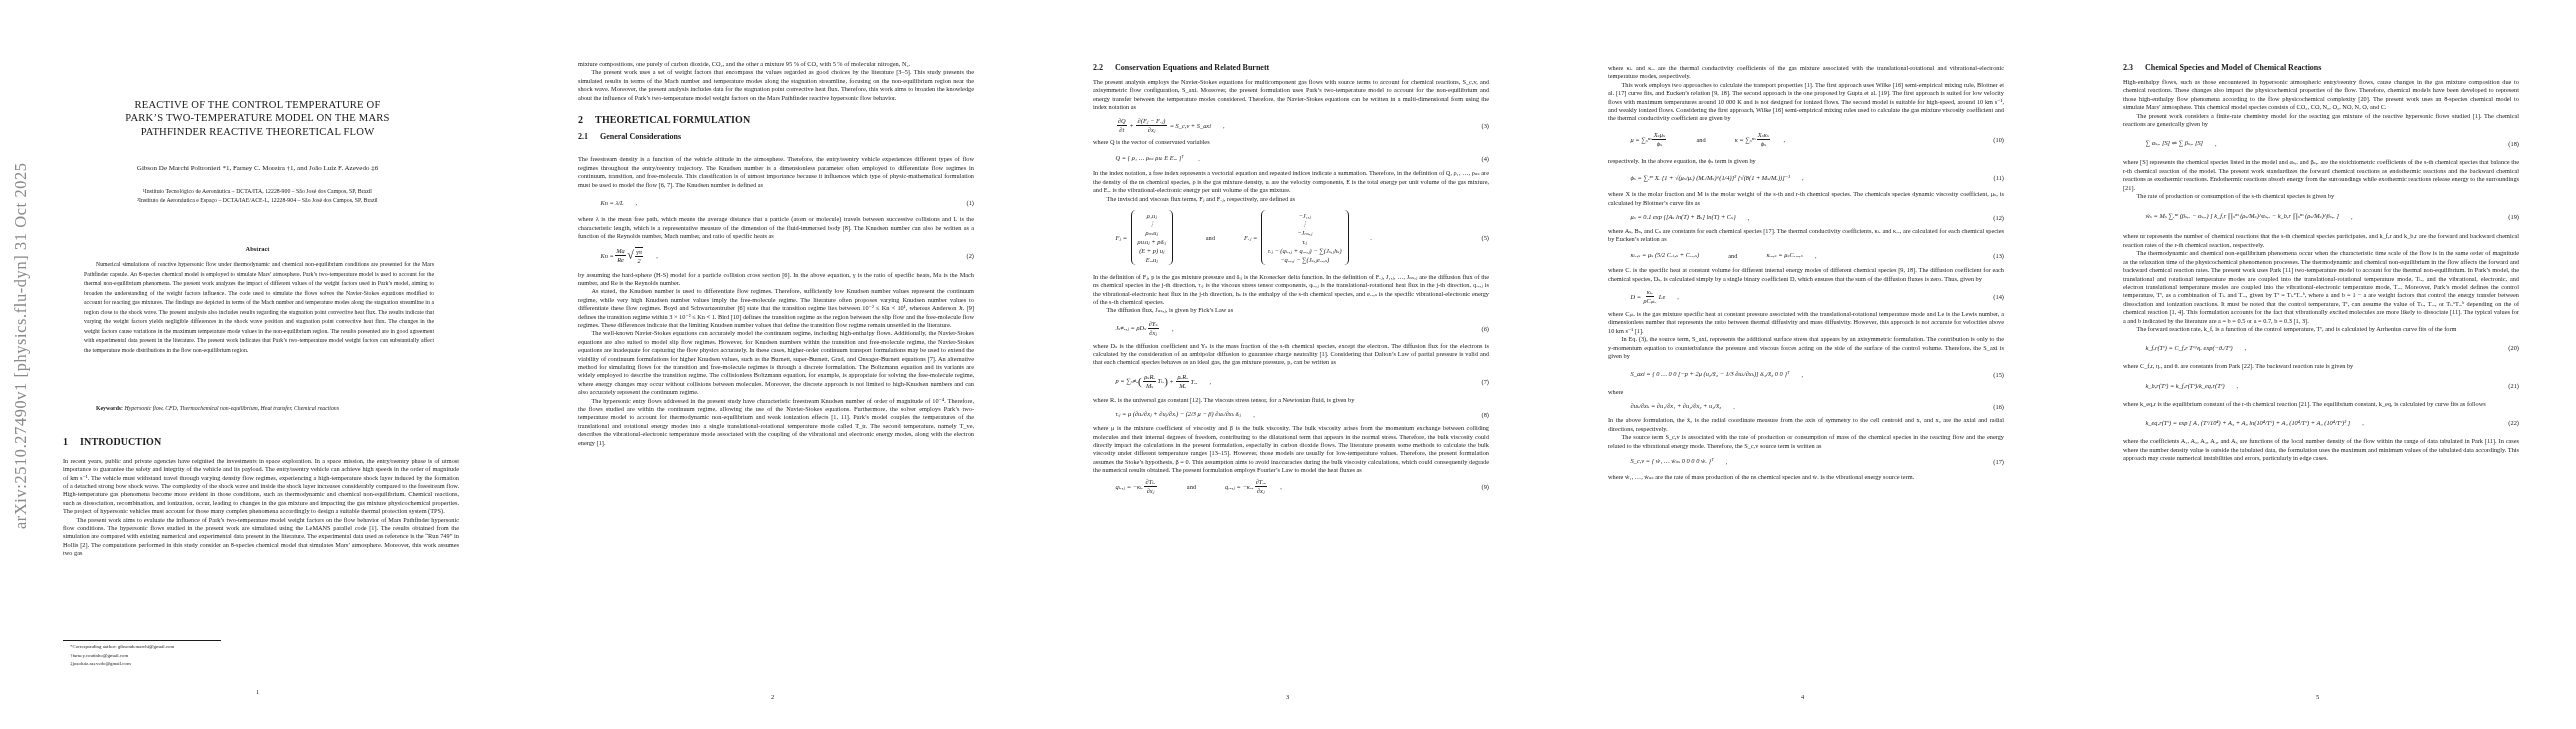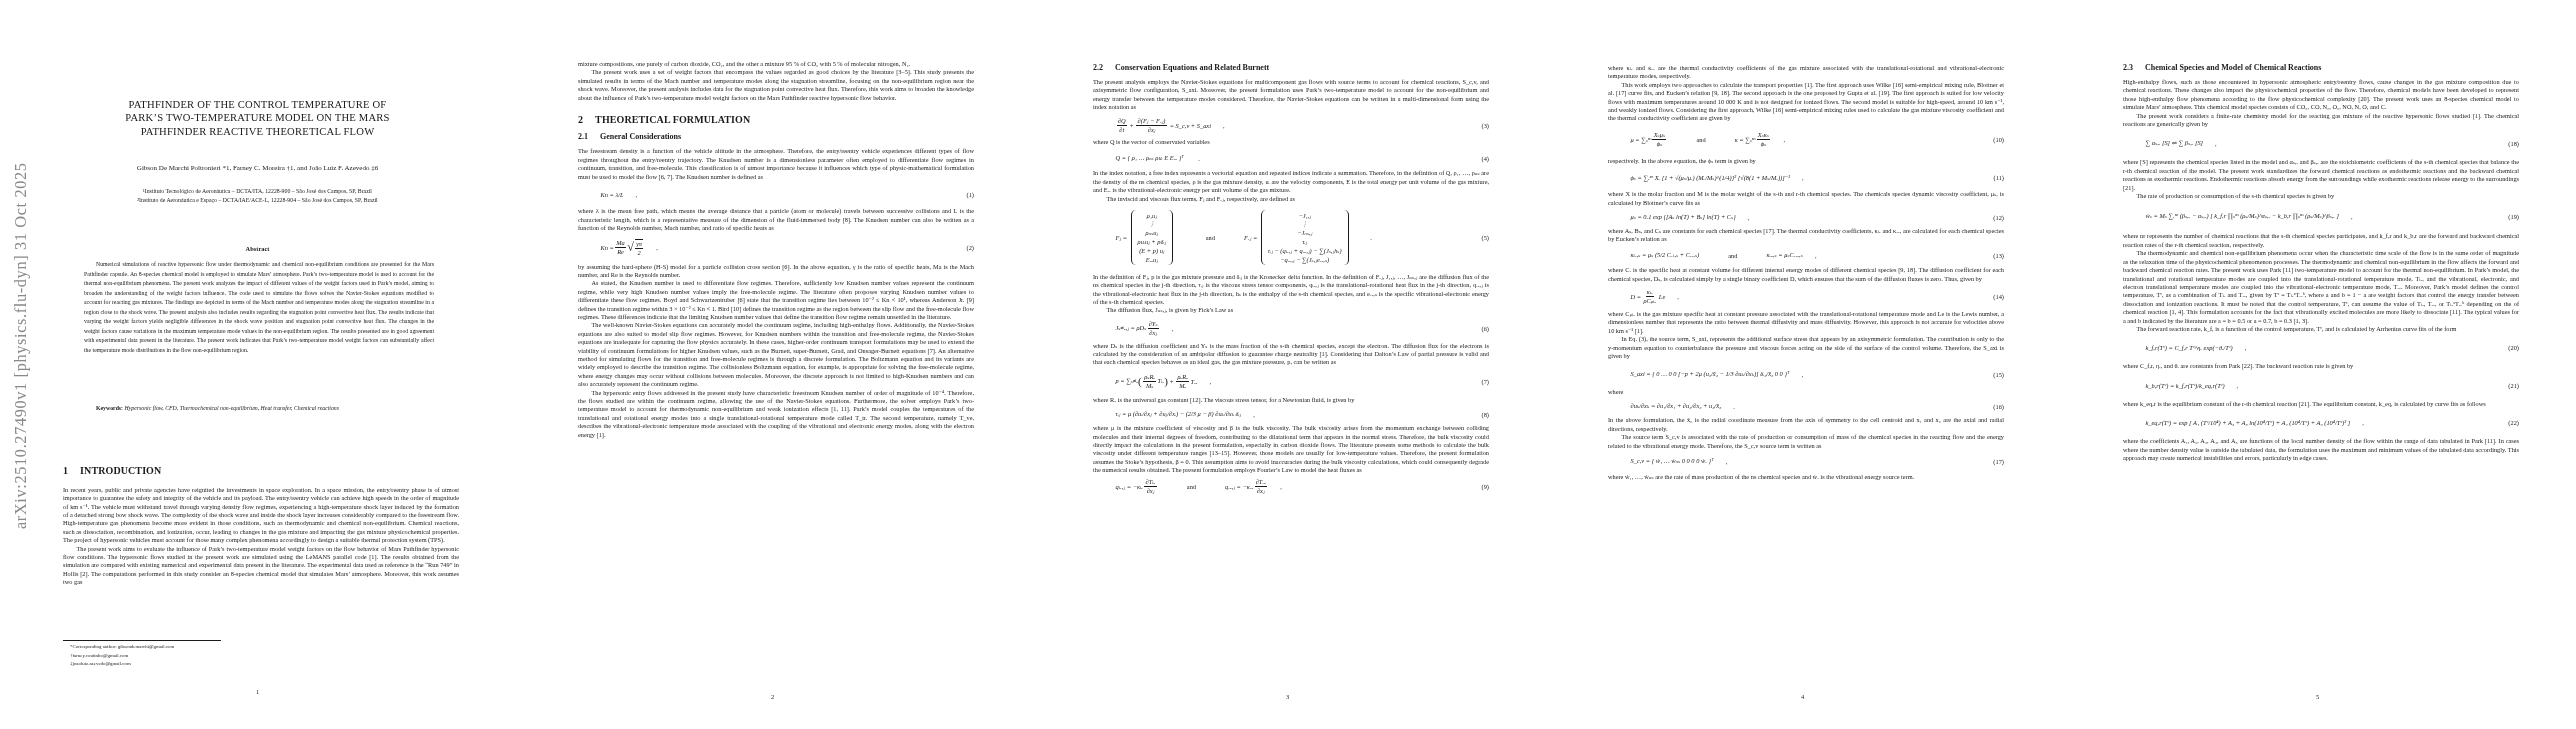--- a/index.html
+++ b/index.html
@@ -10,21 +10,21 @@
   .col { position: absolute; left: 63px; width: 396px; }
   p.body { font-size: 6.3px; line-height: 8.4px; text-align: justify; hyphens: auto; }
   p.indent { text-indent: 13.4px; }
   .eq { position: relative; font-size: 6.4px; font-style: italic; display: flex; align-items: center; padding-left: 22.5px; }
   .eq .num { position: absolute; right: 0; font-style: normal; }
   .eq .and { font-style: normal; margin: 0 29px; }
   .frac { display: inline-flex; flex-direction: column; align-items: center; vertical-align: middle; margin: 0 1.2px; }
   .frac .n { border-bottom: 0.5px solid #1a1a1a; padding: 0 1.2px; line-height: 8px; }
   .frac .d { line-height: 8px; padding: 0 1.2px; }
   .big { font-size: 11px; font-style: normal; }
-  .h1 { font-size: 10px; font-weight: bold; letter-spacing: 0.1px; margin-top: 29px; }
+  .h1 { font-size: 10px; font-weight: bold; letter-spacing: 0.1px; }
   .h1 .sn { margin-right: 12px; }
   .h2 { font-size: 8px; font-weight: bold; }
   .h2 .sn { margin-right: 12px; font-family: Liberation Serif, serif; }
   .pnum { position: absolute; top: 693px; width: 100%; text-align: center; font-size: 6.4px; left: 0; }
   .pnum-p1 { top: 688px; }
   .title { position: absolute; left: 24px; width: 467px; top: 98px; text-align: center; font-size: 10.6px; line-height: 13.4px; letter-spacing: 0.2px; }
   .authors { position: absolute; left: 24px; width: 467px; top: 164px; text-align: center; font-size: 7px; }
   .affil { position: absolute; left: 24px; width: 467px; top: 187px; text-align: center; font-size: 5.8px; line-height: 9px; }
   .abstract-head { position: absolute; left: 0; width: 515px; top: 245px; text-align: center; font-size: 6.4px; font-weight: bold; }
   .abstract { position: absolute; left: 84px; width: 350px; top: 260px; font-size: 5.8px; line-height: 9.5px; text-align: justify; text-indent: 12px; }
@@ -38,21 +38,21 @@
   .vec { font-size: 6.4px; }
 </style>
 </head>
 <body>
 
 <div class="pages">
 
   <div class="page">
     <div class="arxiv">arXiv:2510.27490v1  [physics.flu-dyn]  31 Oct 2025</div>
     <div class="title">
-      <div>PATHFINDER OF THE CONTROL TEMPERATURE OF</div>
+      <div>REACTIVE OF THE CONTROL TEMPERATURE OF</div>
       <div>PARK’S TWO-TEMPERATURE MODEL ON THE MARS</div>
       <div>PATHFINDER REACTIVE THEORETICAL FLOW</div>
     </div>
     <div class="authors">Gibson De Marchi Poltronieri *1, Farney C. Moreira †1, and João Luiz F. Azevedo ‡6</div>
     <div class="affil">
       <div>¹Instituto Tecnológico de Aeronáutica – DCTA/ITA, 12228-900 – São José dos Campos, SP, Brazil</div>
       <div>²Instituto de Aeronáutica e Espaço – DCTA/IAE/ACE-L, 12228-904 – São José dos Campos, SP, Brazil</div>
     </div>
     <div class="abstract-head">Abstract</div>
     <div class="abstract">Numerical simulations of reactive hypersonic flow under thermodynamic and chemical non-equilibrium conditions are presented for the Mars Pathfinder capsule. An 8-species chemical model is employed to simulate Mars’ atmosphere. Park’s two-temperature model is used to account for the thermal non-equilibrium phenomena. The present work analyzes the impact of different values of the weight factors used in Park’s model, aiming to broaden the understanding of the weight factors influence. The code used to simulate the flows solves the Navier-Stokes equations modified to account for reacting gas mixtures. The findings are depicted in terms of the Mach number and temperature modes along the stagnation streamline in a region close to the shock wave. The present analysis also includes results regarding the stagnation point convective heat flux. The results indicate that varying the weight factors yields negligible differences in the shock wave position and stagnation point convective heat flux. The changes in the weight factors cause variations in the maximum temperature mode values in the non-equilibrium region. The results presented are in good agreement with experimental data present in the literature. The present work indicates that Park’s two-temperature model weight factors can substantially affect the temperature mode distributions in the flow non-equilibrium region.</div>
@@ -76,21 +76,21 @@
     <div class="pnum pnum-p1">1</div>
   </div>
 
   <div class="page">
     <div class="col" style="top:60px;">
       <p class="body">mixture compositions, one purely of carbon dioxide, CO₂, and the other a mixture 95 % of CO₂ with 5 % of molecular nitrogen, N₂.</p>
       <p class="body indent">The present work uses a set of weight factors that encompass the values regarded as good choices by the literature [3–5]. This study presents the simulated results in terms of the Mach number and temperature modes along the stagnation streamline, focusing on the non-equilibrium region near the shock wave. Moreover, the present analysis includes data for the stagnation point convective heat flux. Therefore, this work aims to broaden the knowledge about the influence of Park’s two-temperature model weight factors on the Mars Pathfinder reactive hypersonic flow behavior.</p>
       <div class="h1" style="margin-top:12px;margin-bottom:7.3px;">
         <span class="sn">2</span><span>THEORETICAL FORMULATION</span>
       </div>
-      <div class="h2" style="margin-bottom:6px;">
+      <div class="h2" style="margin-bottom:14px;">
         <span class="sn">2.1</span><span>General Considerations</span>
       </div>
       <p class="body">The freestream density is a function of the vehicle altitude in the atmosphere. Therefore, the entry/reentry vehicle experiences different types of flow regimes throughout the entry/reentry trajectory. The Knudsen number is a dimensionless parameter often employed to differentiate flow regimes in continuum, transition, and free-molecule. This classification is of utmost importance because it influences which type of physic-mathematical formulation must be used to model the flow [6, 7]. The Knudsen number is defined as</p>
       <div class="eq" style="margin:9.7px 0;">
         <span>Kn = λ/L</span>
         <span style="margin-left:12px;font-style:normal;">,</span>
         <span class="num">(1)</span>
       </div>
       <p class="body">where λ is the mean free path, which means the average distance that a particle (atom or molecule) travels between successive collisions and L is the characteristic length, which is a representative measure of the dimension of the fluid-immersed body [8]. The Knudsen number can also be written as a function of the Reynolds number, Mach number, and ratio of specific heats as</p>
       <div class="eq" style="margin:6px 0;">

